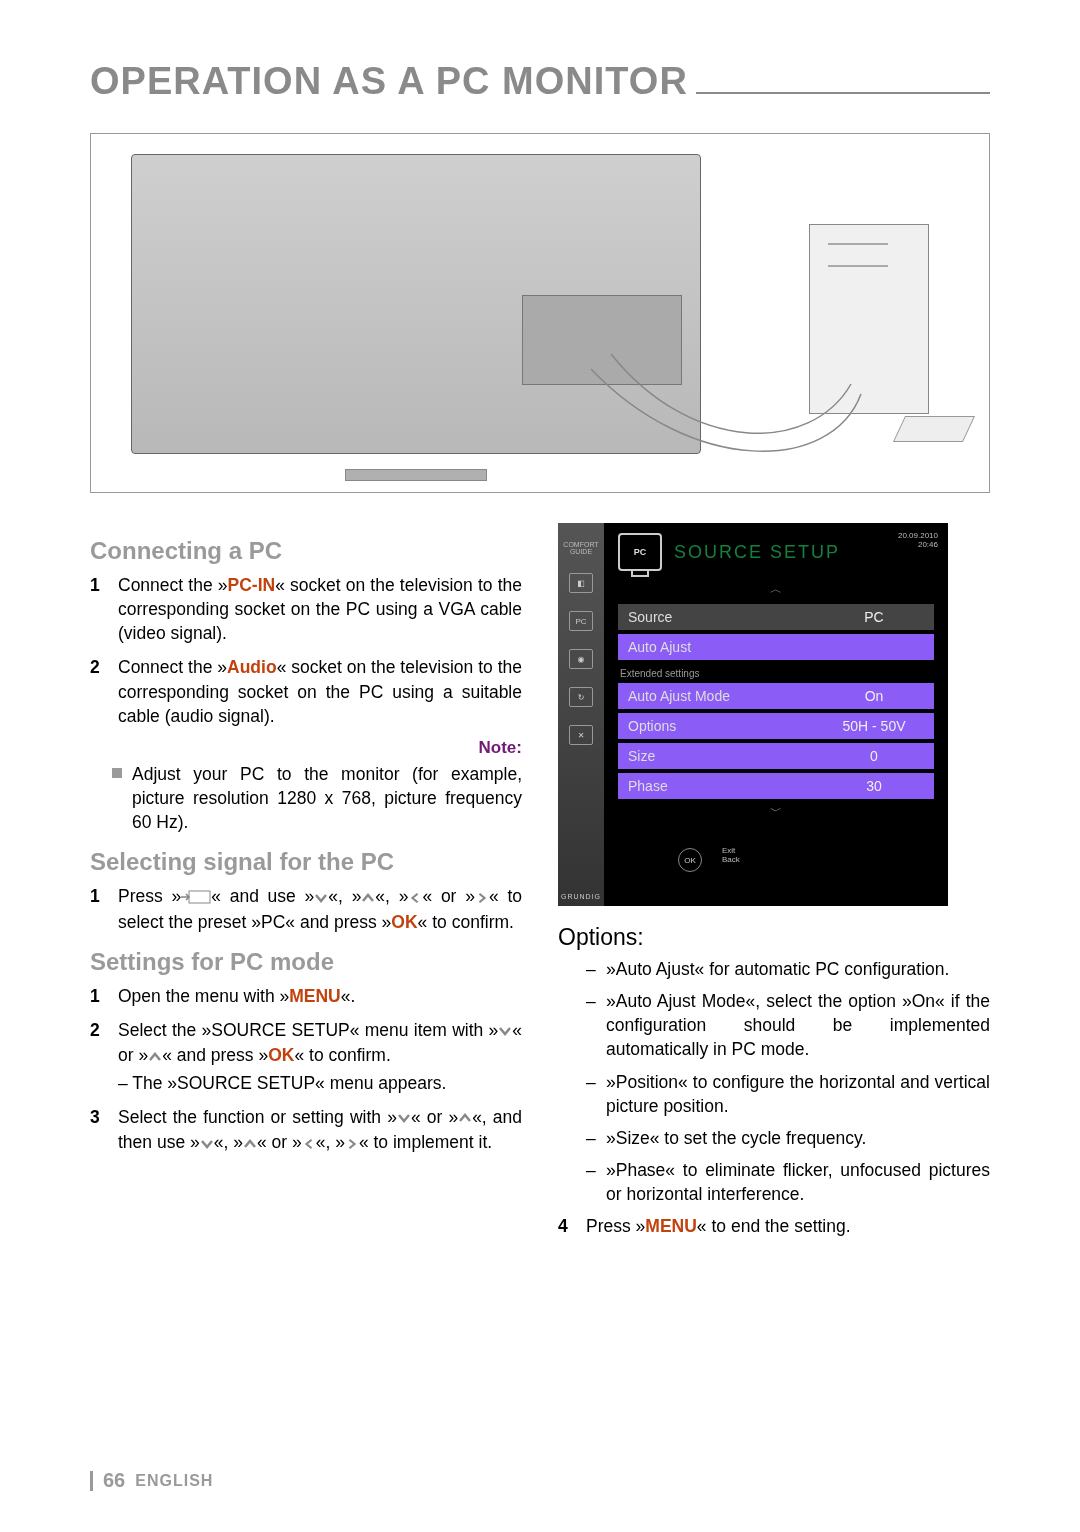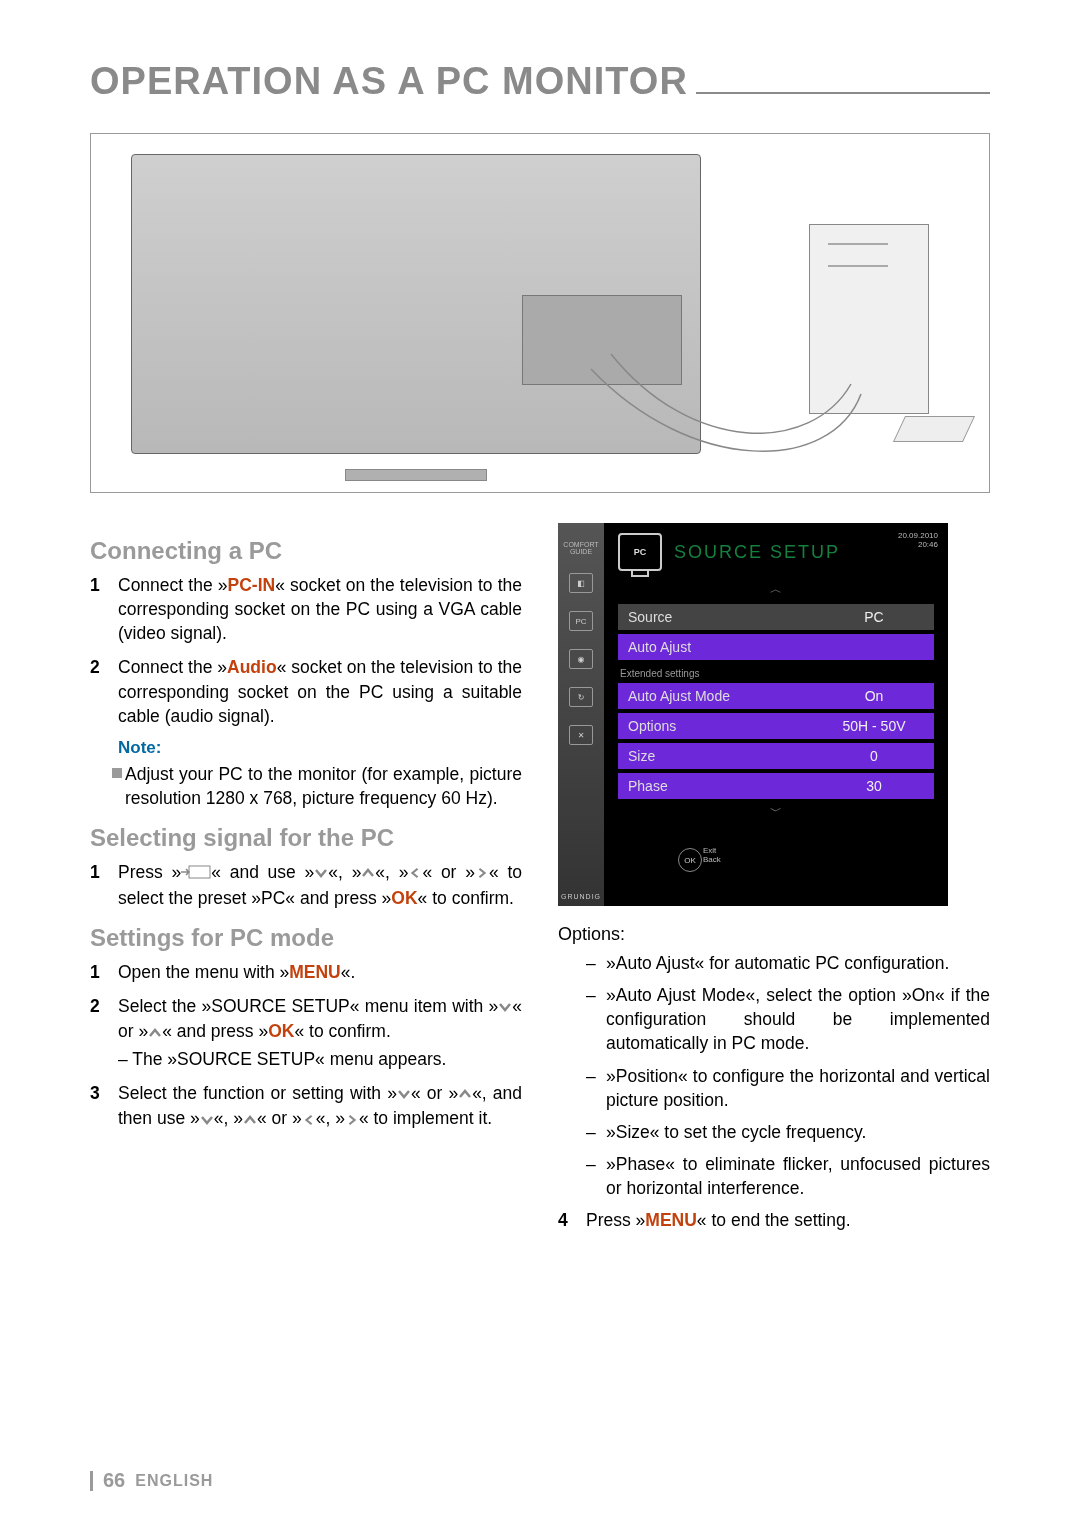--- a/index.html
+++ b/index.html
@@ -104,26 +104,26 @@
     margin-bottom: 10px;
     text-align: justify;
   }
   .step .num {
     font-weight: 700;
     min-width: 14px;
   }
   .step .body { flex:1; }
   .bold { font-weight: 700; color:#c2410c; }
   .note-label {
-    color:#0369a1; font-weight:700; font-size:17px;
+    color:#701a75; font-weight:700; font-size:17px;
     margin-left: 28px;
-    margin-top:4px; margin-bottom:4px;
+    margin-top:4px; margin-bottom:4px;text-align:right;
   }
   .bullet {
-    display:flex; gap:3px;
+    display:flex; gap:10px;
     margin-left: 22px;
     font-size:17.5px; line-height:1.38;
     text-align:justify;
   }
   .bullet .sq {
     width:10px; height:10px; background:#9a9a9a; margin-top:6px; flex-shrink:0;
   }
   .dash-list {
     margin-left: 28px;
   }
@@ -168,36 +168,36 @@
     width:44px; height:38px; border:2px solid #ccc; border-radius:4px;
     display:flex; align-items:center; justify-content:center; font-size:9px; font-weight:bold;
     position:relative;
   }
   .osd-header .pcico::after{content:"";position:absolute;bottom:-8px;left:50%;transform:translateX(-50%);width:14px;height:6px;border:2px solid #ccc;border-top:none;}
   .osd-title { font-size:18px; letter-spacing:2px; color:#15803d;}
   .osd-date { position:absolute; right:10px; top:8px; font-size:8px; text-align:right; color:#bbb;}
   .osd-arrow-row{ text-align:center; color:#888; font-size:12px; margin:2px 0 6px 0;}
   .osd-row {
     display:flex; justify-content:space-between;
-    background:#6d28d9; padding:5px 10px; margin-bottom:4px;
+    background:#8b5cf6; padding:5px 10px; margin-bottom:4px;
     font-size:14px;
   }
   .osd-row.sel { background:#444; }
   .osd-row .val{ color:#eee; min-width:100px; text-align:center;}
   .osd-sub { font-size:10px; color:#999; margin:8px 0 4px 2px;}
   .osd-remote {
     margin-top:18px; height:50px; position:relative;
   }
   .osd-remote .circ{
     width:24px; height:24px; border:1px solid #888; border-radius:50%;
     display:flex; align-items:center; justify-content:center;
     font-size:8px; color:#ccc; position:absolute; left:60px; top:10px;
   }
-  .osd-remote .lbl{ position:absolute; left:85px; top:8px; font-size:8px; color:#bbb;}
-  .opts-label{ font-size:18px; margin-bottom:6px; margin-top:4px;}
+  .osd-remote .lbl{ position:absolute; left:104px; top:8px; font-size:8px; color:#bbb;}
+  .opts-label{ font-size:23px; margin-bottom:6px; margin-top:4px;}
 
   .footer{
     position:absolute; bottom:40px; left:90px;
     display:flex; align-items:center; gap:10px;
     font-family: Arial, sans-serif;
   }
   .footer .bar{ width:3px; height:20px; background:#9a9a9a;}
   .footer .pg{ color:#9a9a9a; font-weight:900; font-size:20px;}
   .footer .lang{ color:#9a9a9a; font-weight:900; font-size:16px; letter-spacing:1px;}
 </style>

